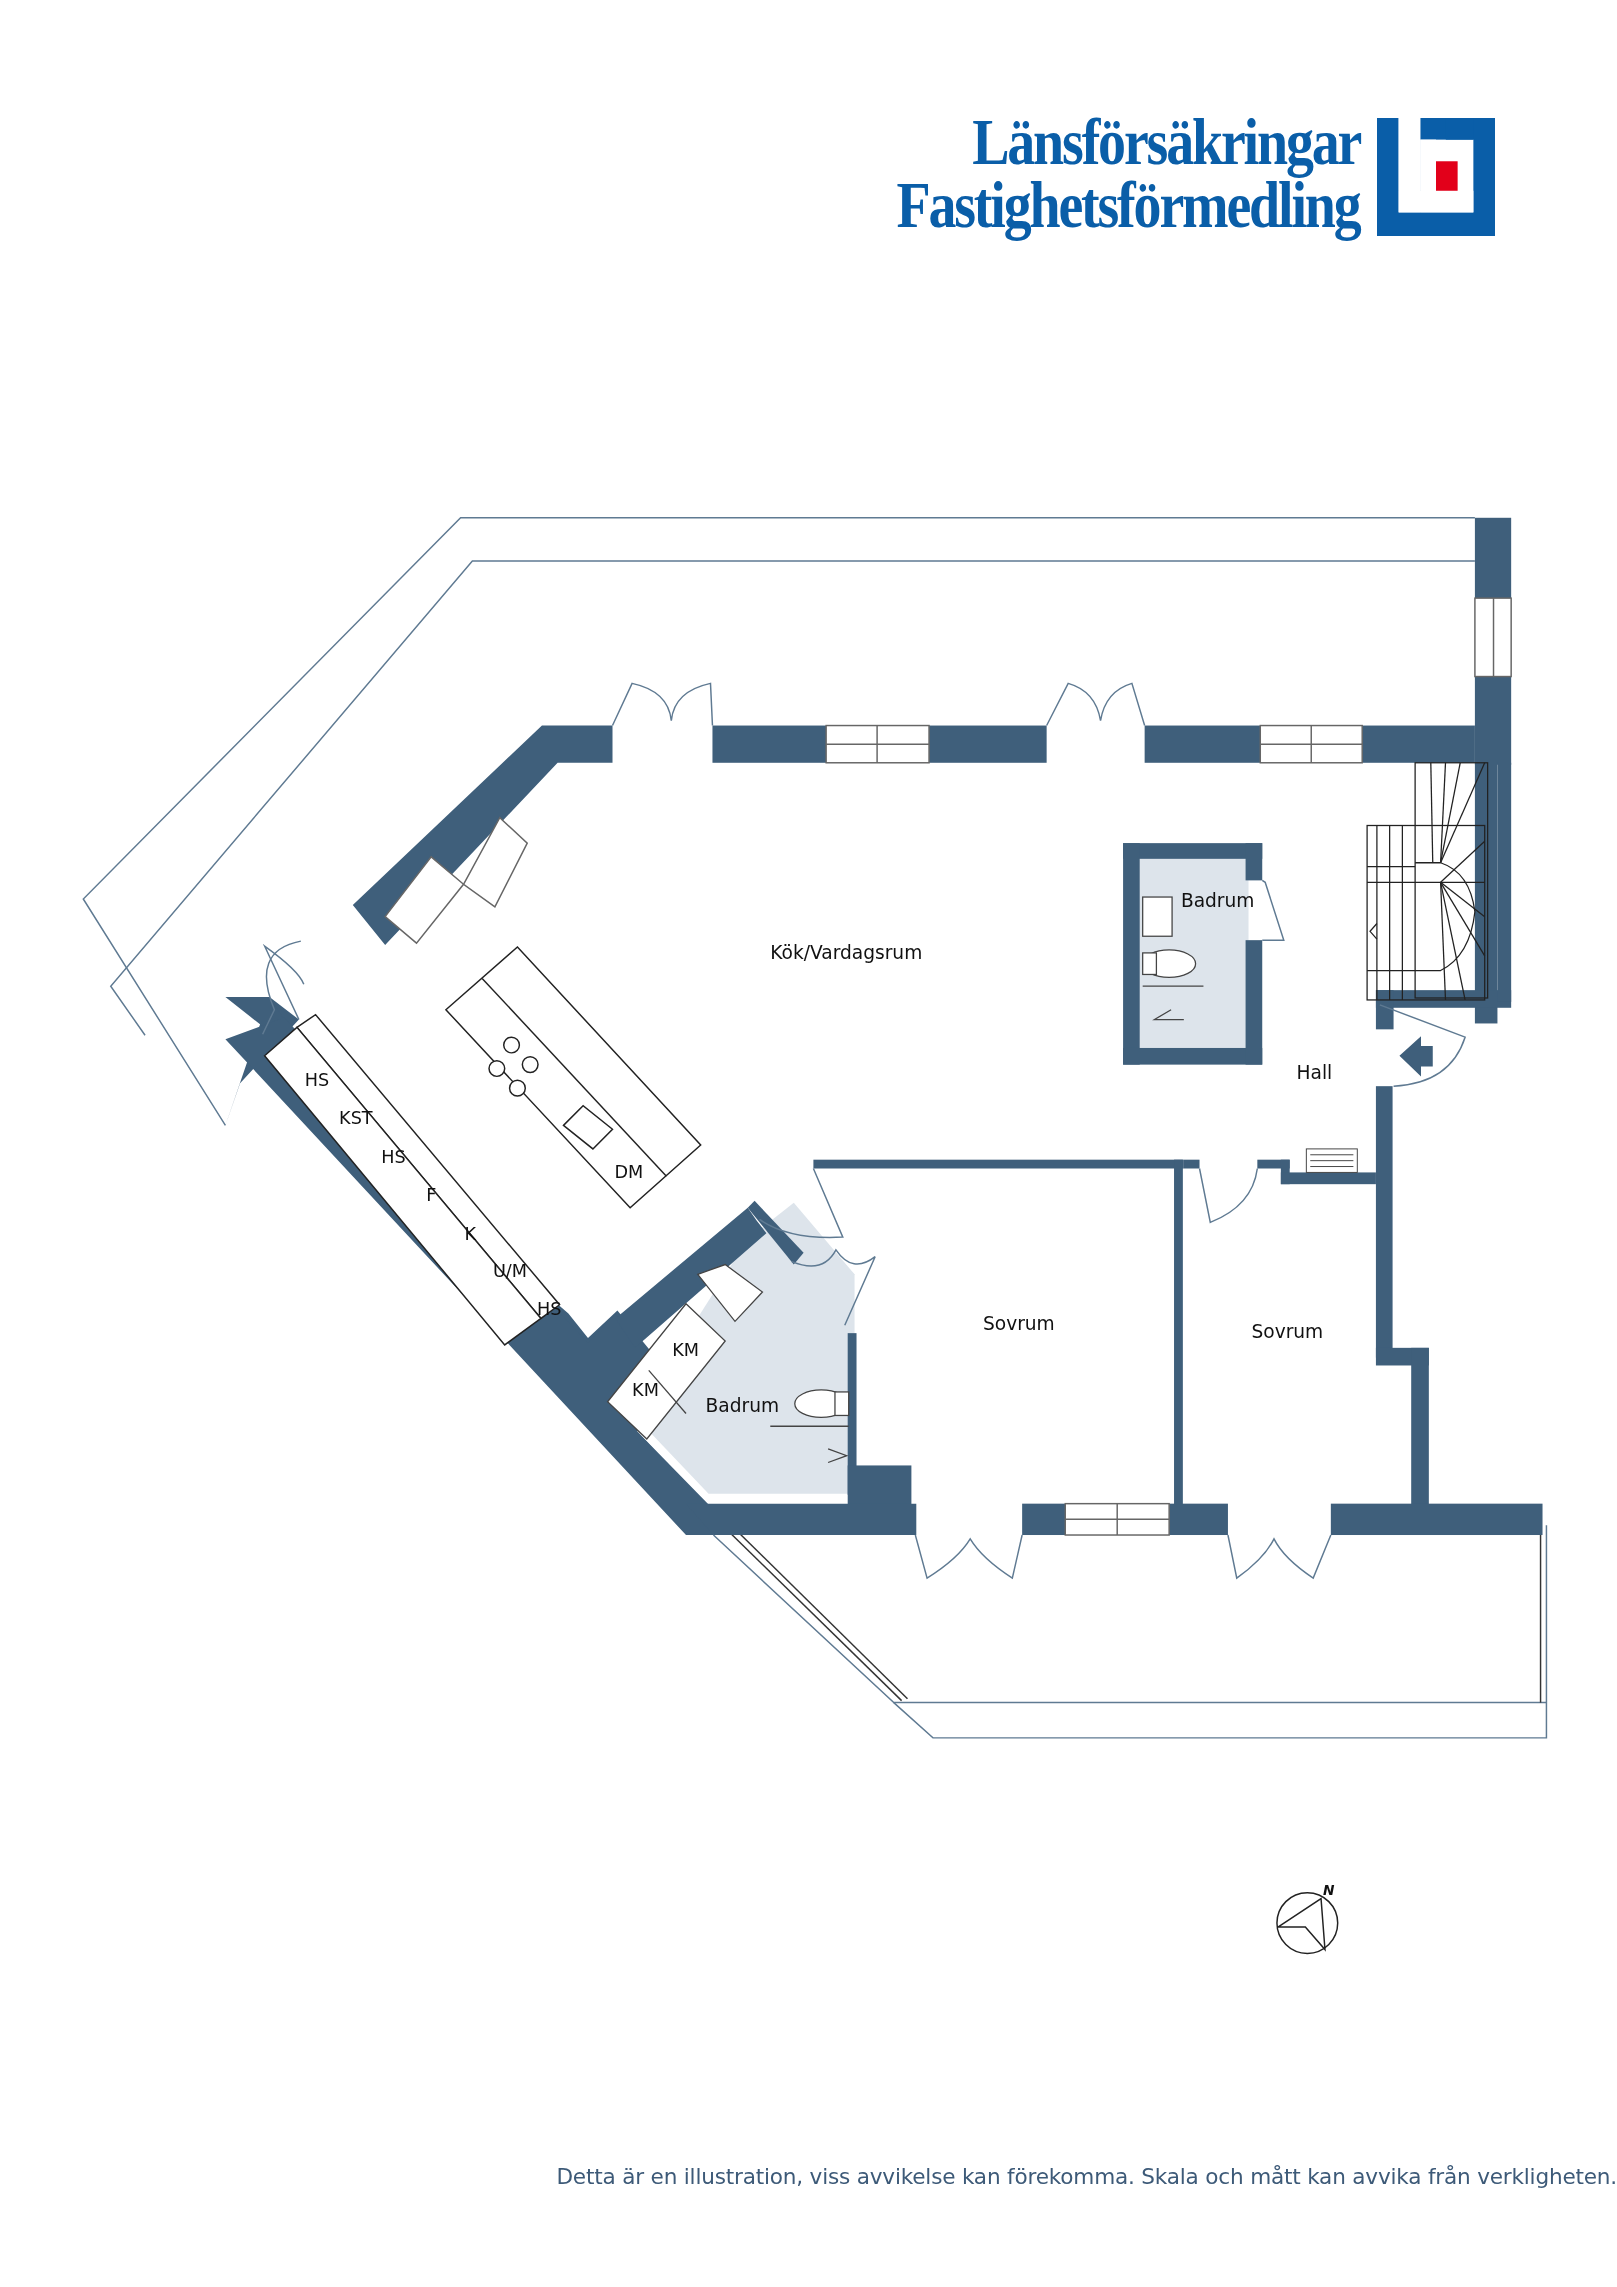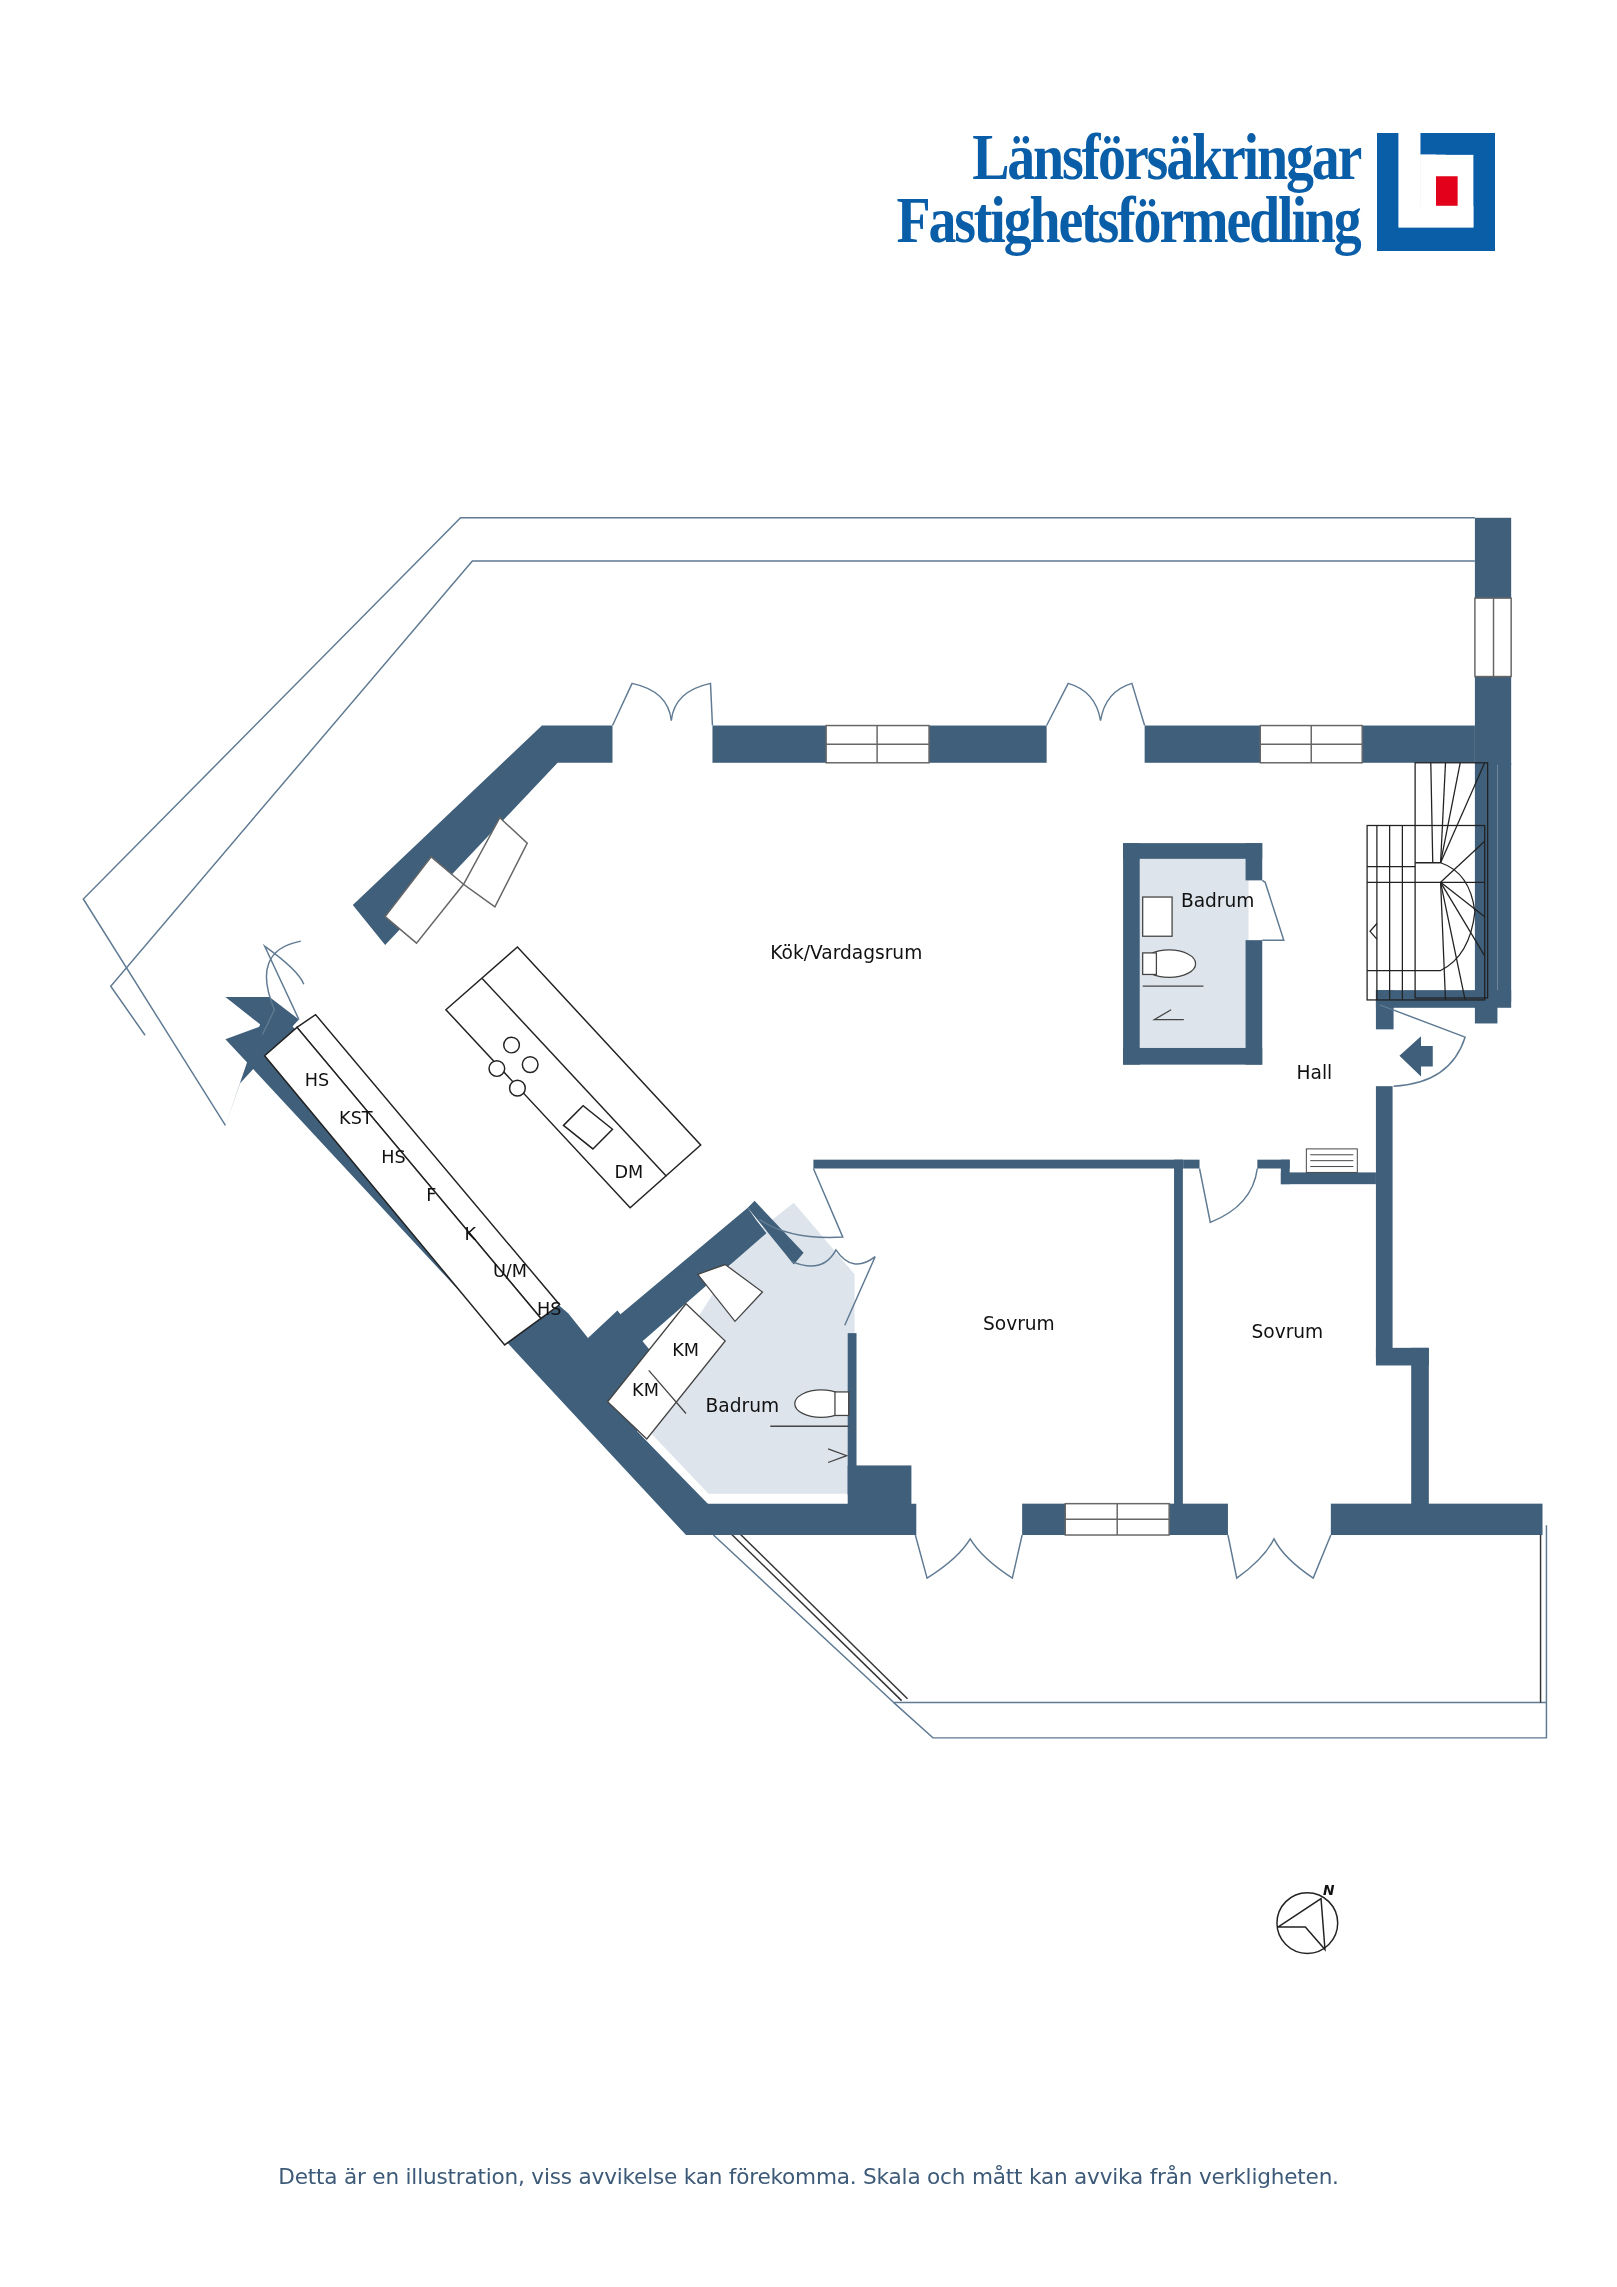--- a/index.html
+++ b/index.html
@@ -1,25 +1,25 @@
 <!DOCTYPE html>
 <html><head>
 <meta charset="utf-8">
 <style>
   html, body { margin: 0; padding: 0; background: #ffffff; }
   body { width: 1617px; height: 2288px; position: relative; overflow: hidden; font-family: "DejaVu Sans", sans-serif; }
-  .logo { position: absolute; left: 723px; top: 125px; width: 784px; height: 142px; }
+  .logo { position: absolute; left: 723px; top: 110px; width: 784px; height: 142px; }
   .logo-text { position: absolute; right: 147px; font-family: "Liberation Serif", serif; font-weight: bold; color: #0a5ea8; letter-spacing: -2.5px; line-height: 1; white-space: nowrap; transform-origin: right center; }
   .logo-line1 { top: 0px; font-size: 65px; transform: scaleX(0.86); }
   .logo-line2 { top: 63px; font-size: 65px; transform: scaleX(0.86); }
   .logo-mark { position: absolute; right: 11.8px; top: 7.8px; width: 118px; height: 118px; }
   .plan { position: absolute; left: 0; top: 0; width: 1617px; height: 2288px; }
   .room-label { font-family: "DejaVu Sans", sans-serif; font-size: 19px; fill: #111; }
   .unit-label { font-family: "DejaVu Sans", sans-serif; font-size: 18px; fill: #111; }
-  .footer { position: absolute; left: 0; width: 1617px; top: 2164px; text-align: center; font-family: "DejaVu Sans", sans-serif; font-size: 21.6px; color: #3d5a78; letter-spacing: -0.2px; }
+  .footer { position: absolute; left: 0; width: 1617px; top: 2164px; text-align: right; font-family: "DejaVu Sans", sans-serif; font-size: 21.6px; color: #3d5a78; letter-spacing: -0.2px; }
 </style>
 </head>
 <body>
 
 <div class="logo">
   <div class="logo-text logo-line1">Länsförsäkringar</div>
   <div class="logo-text logo-line2">Fastighetsförmedling</div>
   <svg class="logo-mark" viewBox="0 0 120 120">
     <rect x="0" y="0" width="120" height="120" fill="#0a5ea8"></rect>
     <rect x="22" y="0" width="22" height="96" fill="#ffffff"></rect>

